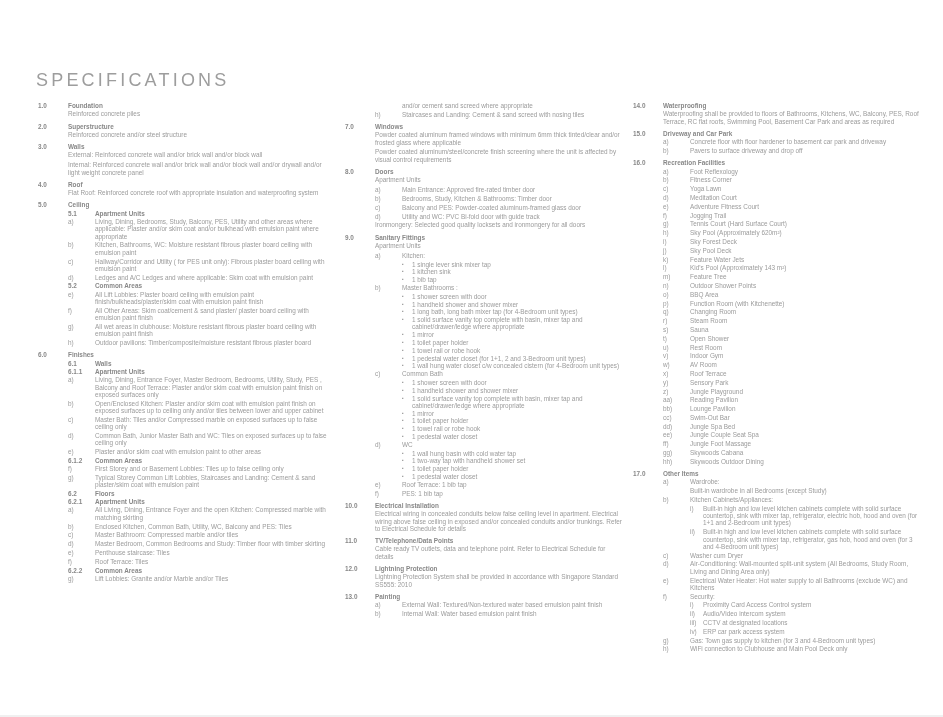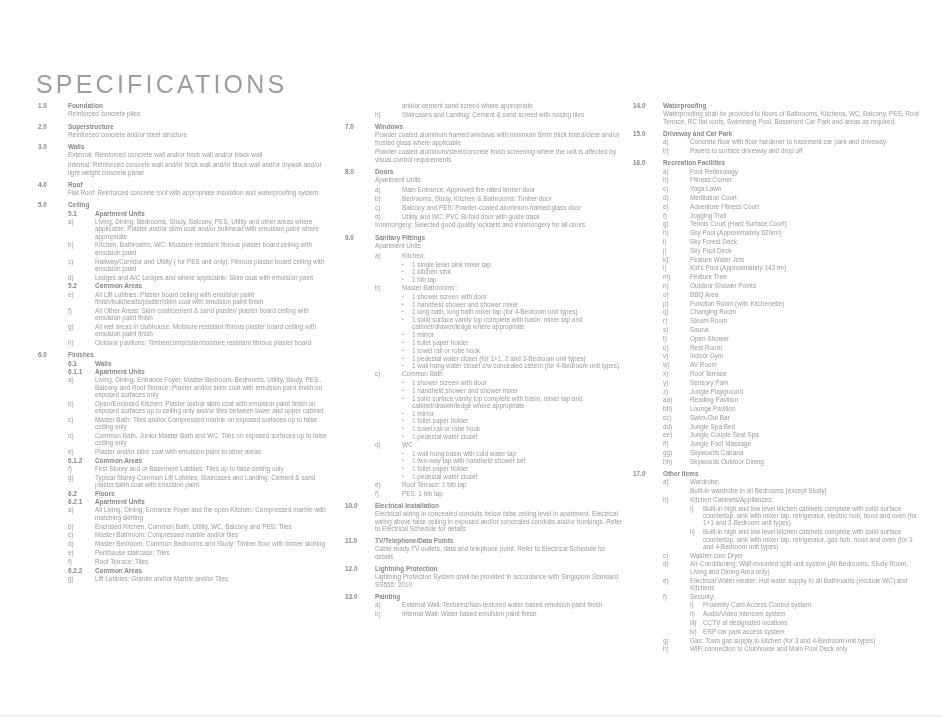--- a/index.html
+++ b/index.html
@@ -5,21 +5,21 @@
   html,body{margin:0;padding:0;background:#ffffff;}
   body{
     width:943px;height:717px;overflow:hidden;
     font-family:"Liberation Sans", sans-serif;
     -webkit-font-smoothing:antialiased;
   }
   .page{position:relative;width:943px;height:717px;background:#ffffff;}
   .page::after{content:"";position:absolute;left:0;bottom:0;width:943px;height:2px;background:#f0f0f0;}
   .title{
     position:absolute;left:36px;top:70px;margin:0;
-    font-size:25px;font-weight:300;color:#9d9d9d;
+    font-size:18px;font-weight:300;color:#9d9d9d;
     letter-spacing:3.2px;white-space:nowrap;
   }
   .cols{
     position:absolute;left:38px;top:102px;
     display:flex;
     font-size:6.4px;line-height:7.3px;color:#9b9b9b;
   }
   .col{box-sizing:border-box;}
   .col1{width:297px;margin-right:10px;}
   .col2{width:280px;margin-right:8px;}

